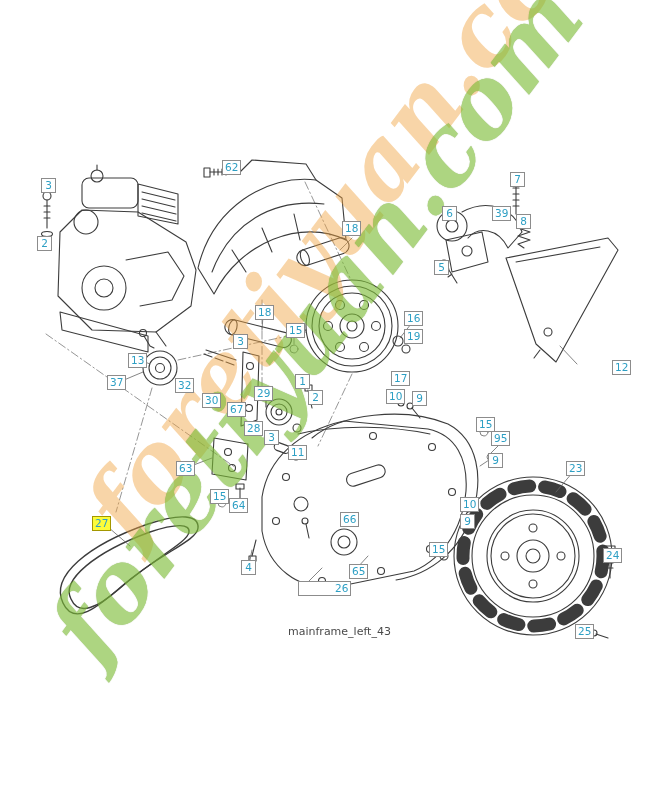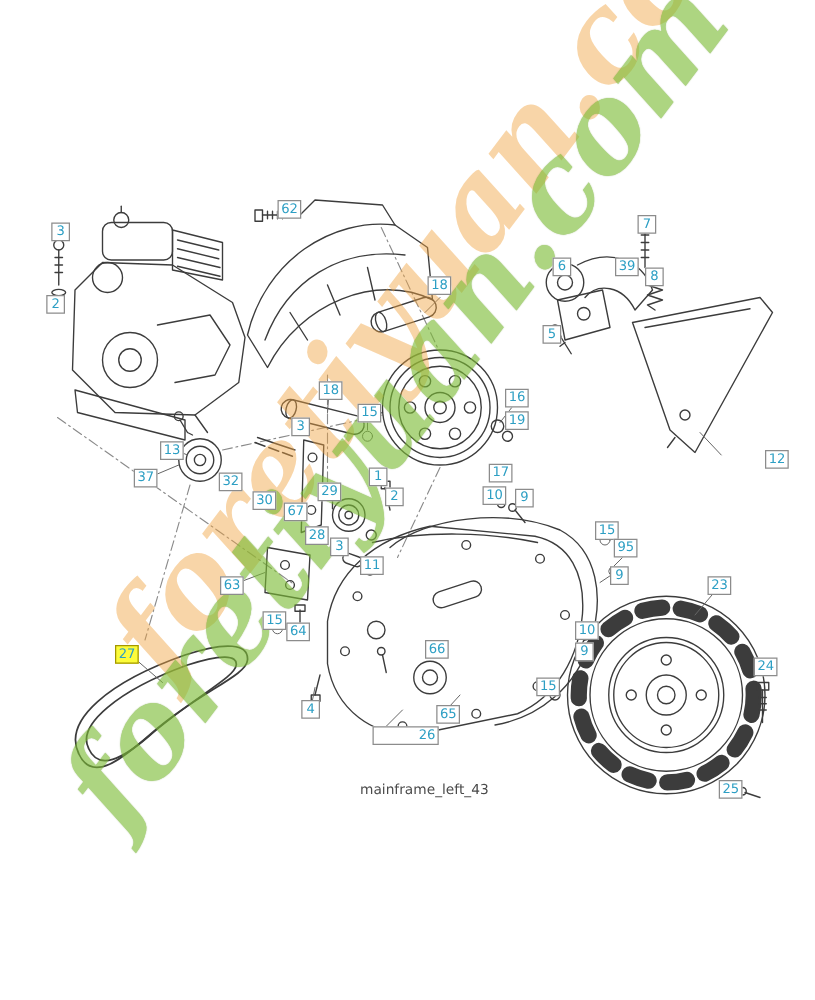--- a/index.html
+++ b/index.html
@@ -323,19 +323,19 @@
       <div class="part-label" style="left: 241px; top: 560px;">4</div>
       <div class="part-label" style="left: 298px; top: 581px; padding-left: 36px;">26</div>
       <div class="part-label" style="left: 349px; top: 564px;">65</div>
       <div class="part-label" style="left: 429px; top: 542px;">15</div>
       <div class="part-label" style="left: 460px; top: 497px;">10</div>
       <div class="part-label" style="left: 460px; top: 514px;">9</div>
       <div class="part-label" style="left: 476px; top: 417px;">15</div>
       <div class="part-label" style="left: 491px; top: 431px;">95</div>
       <div class="part-label" style="left: 488px; top: 453px;">9</div>
       <div class="part-label" style="left: 566px; top: 461px;">23</div>
-      <div class="part-label" style="left: 603px; top: 526px;">24</div>
+      <div class="part-label" style="left: 603px; top: 548px;">24</div>
       <div class="part-label" style="left: 575px; top: 624px;">25</div>
       <div class="part-label highlight" style="left: 92px; top: 516px;">27</div>
     </div>
 
   <div class="caption">mainframe_left_43</div>
 </div>
 
 </body></html>

